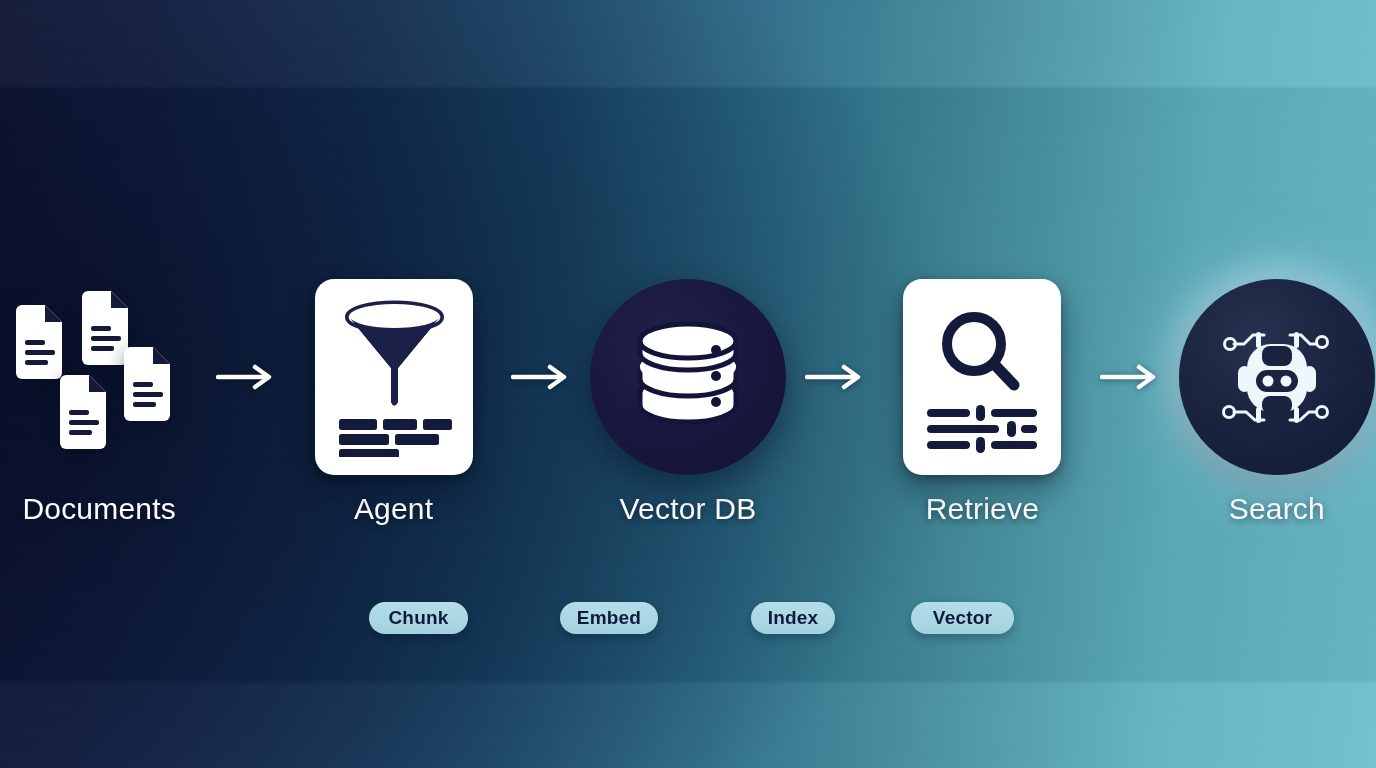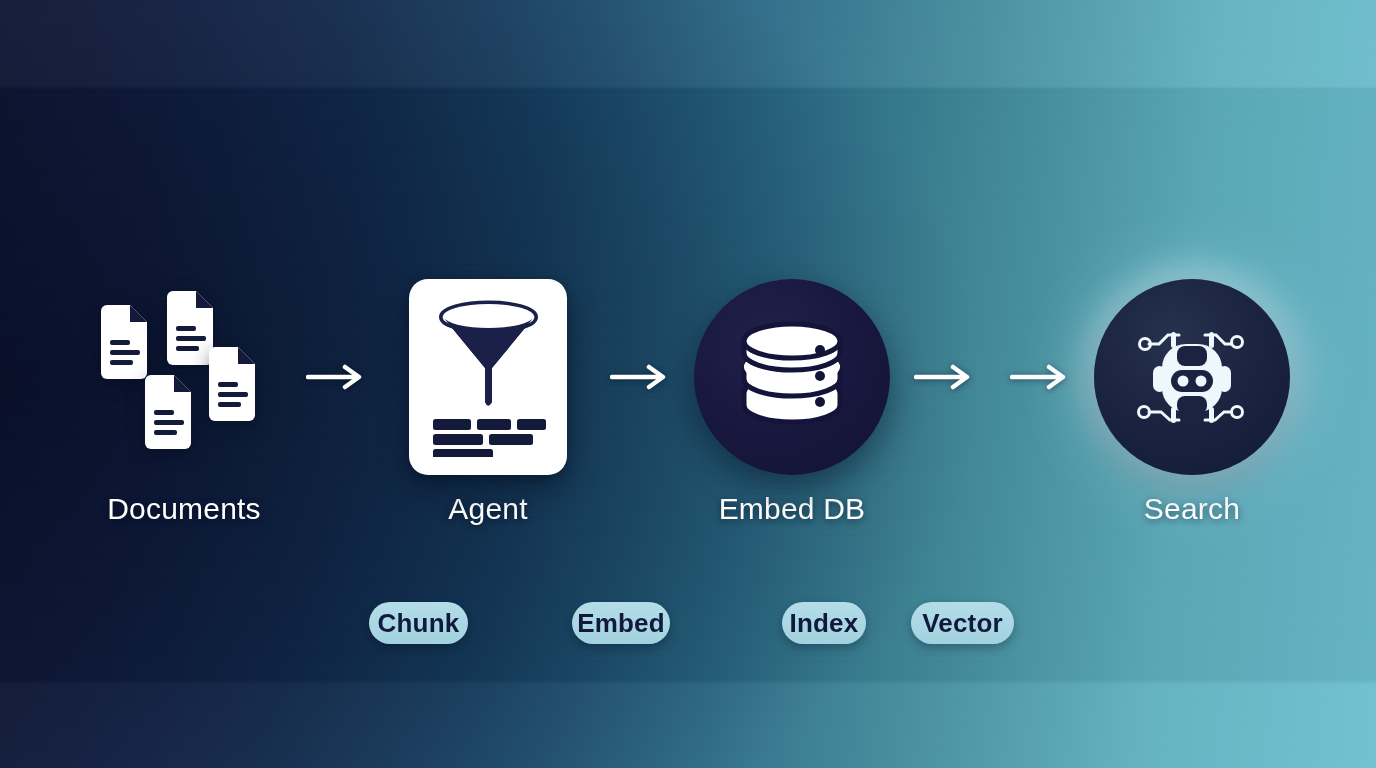--- a/index.html
+++ b/index.html
@@ -167,35 +167,35 @@
   
   .pills {
     position: absolute;
     left: 0;
     top: 602px;
     width: 1376px;
     height: 44px;
   }
   .pill {
     position: absolute;
-    height: 42px;
+    height: 32px;
     border-radius: 21px;
     background: linear-gradient(180deg, #b3dde8 0%, #a2d2df 100%);
     color: #121a3c;
-    font-size: 26px;
+    font-size: 19px;
     font-weight: bold;
     display: flex;
     align-items: center;
     justify-content: center;
     box-shadow: 0 4px 10px rgba(4,12,32,0.28);
     letter-spacing: .2px;
   }
   #pill-chunk  { left: 369px; width: 99px; }
-  #pill-embed  { left: 572px; width: 98px; }
-  #pill-index  { left: 782px; width: 84px; }
+  #pill-embed  { left: 560px; width: 98px; }
+  #pill-index  { left: 751px; width: 84px; }
   #pill-search { left: 911px; width: 103px; }
 </style>
 </head>
 <body>
 
 <div id="stage">
 
   <div class="bg-base"></div>
   <div class="bg-vert"></div>
   <div class="bg-corner-dark"></div>
@@ -299,30 +299,56 @@
             <ellipse cx="52" cy="48" rx="48" ry="17" fill="#ffffff" stroke="#14143a" stroke-width="0"></ellipse>
             <circle cx="80" cy="57" r="5" fill="#14143a"></circle>
 
             <path d="M4 22 v12 a48 17 0 0 0 96 0 v-12 Z" fill="#ffffff"></path>
             <path d="M4 22 v12 a48 17 0 0 0 96 0 v-12" fill="#ffffff" stroke="#14143a" stroke-width="5" stroke-linejoin="round"></path>
             <ellipse cx="52" cy="22" rx="48" ry="17" fill="#ffffff" stroke="#14143a" stroke-width="5"></ellipse>
             <circle cx="80" cy="31" r="5" fill="#14143a"></circle>
           </svg>
         </div>
       </div>
-      <div class="step-label">Embed DB</div>
+      <div class="step-label">Vector DB</div>
     </div>
 
     <div class="arrow">
       <svg width="60" height="26" viewBox="0 0 60 26">
         <path d="M2 13 H48" stroke="#ffffff" stroke-width="4.5" stroke-linecap="round" fill="none"></path>
         <path d="M39 3 L53 13 L39 23" stroke="#ffffff" stroke-width="4.5" stroke-linecap="round" stroke-linejoin="round" fill="none"></path>
       </svg>
     </div>
 
+    <div class="step">
+      <div class="icon-zone">
+        <div class="card">
+          <svg width="126" height="160" viewBox="0 0 126 160">
+
+            <circle cx="55" cy="47" r="27" fill="none" stroke="#141a3a" stroke-width="10"></circle>
+            <path d="M75 67 L95 88" stroke="#141a3a" stroke-width="11" stroke-linecap="round"></path>
+
+            <rect x="8" y="112" width="43" height="8" rx="4" fill="#141a3a"></rect>
+            <rect x="57" y="108" width="9" height="16" rx="4.5" fill="#141a3a"></rect>
+            <rect x="72" y="112" width="46" height="8" rx="4" fill="#141a3a"></rect>
+
+            <rect x="8" y="128" width="72" height="8" rx="4" fill="#141a3a"></rect>
+            <rect x="88" y="124" width="9" height="16" rx="4.5" fill="#141a3a"></rect>
+            <rect x="102" y="128" width="16" height="8" rx="4" fill="#141a3a"></rect>
+
+            <rect x="8" y="144" width="43" height="8" rx="4" fill="#141a3a"></rect>
+            <rect x="57" y="140" width="9" height="16" rx="4.5" fill="#141a3a"></rect>
+            <rect x="72" y="144" width="46" height="8" rx="4" fill="#141a3a"></rect>
+
+            <rect x="8" y="160" width="82" height="8" rx="4" fill="#141a3a"></rect>
+          </svg>
+        </div>
+      </div>
+      <div class="step-label">Retrieve</div>
+    </div>
 
     <div class="arrow">
       <svg width="60" height="26" viewBox="0 0 60 26">
         <path d="M2 13 H48" stroke="#ffffff" stroke-width="4.5" stroke-linecap="round" fill="none"></path>
         <path d="M39 3 L53 13 L39 23" stroke="#ffffff" stroke-width="4.5" stroke-linecap="round" stroke-linejoin="round" fill="none"></path>
       </svg>
     </div>
 
     <div class="step">
       <div class="icon-zone">

